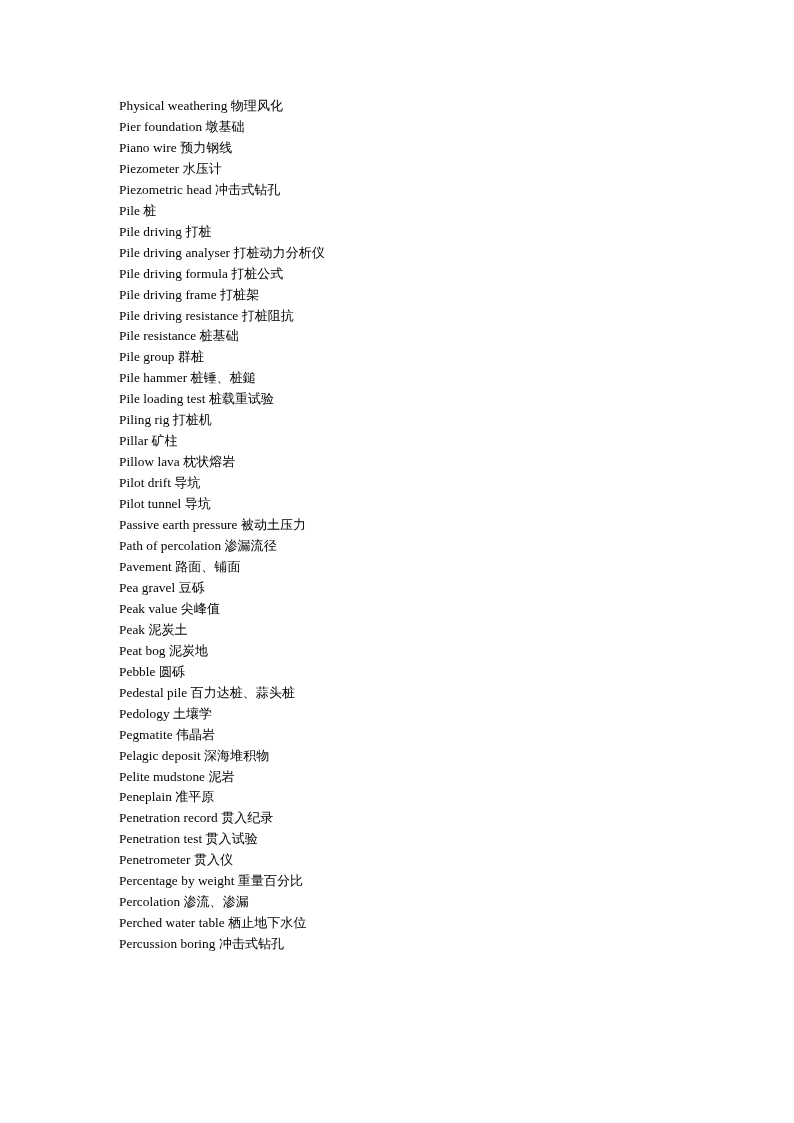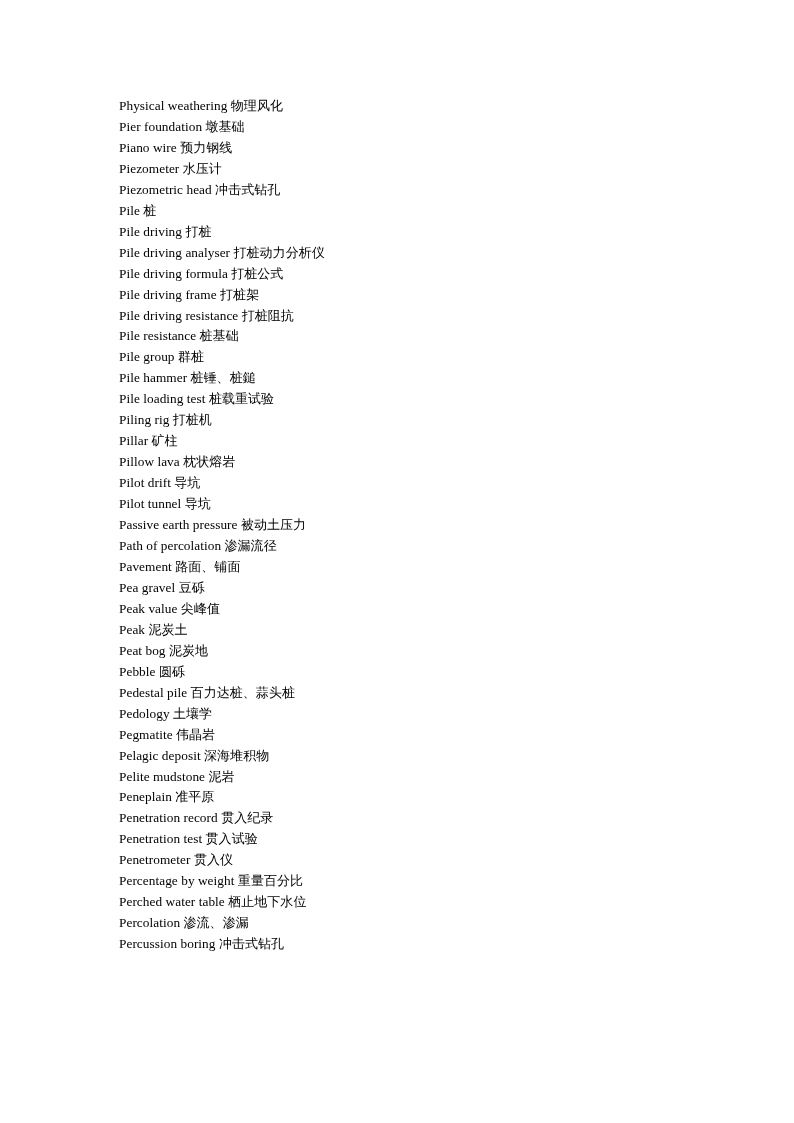--- a/index.html
+++ b/index.html
@@ -84,18 +84,18 @@
         <li class="glossary-entry"><span class="term-en">Pedestal pile</span> <span class="term-zh">百力达桩、蒜头桩</span></li>
         <li class="glossary-entry"><span class="term-en">Pedology</span> <span class="term-zh">土壤学</span></li>
         <li class="glossary-entry"><span class="term-en">Pegmatite</span> <span class="term-zh">伟晶岩</span></li>
         <li class="glossary-entry"><span class="term-en">Pelagic deposit</span> <span class="term-zh">深海堆积物</span></li>
         <li class="glossary-entry"><span class="term-en">Pelite mudstone</span> <span class="term-zh">泥岩</span></li>
         <li class="glossary-entry"><span class="term-en">Peneplain</span> <span class="term-zh">准平原</span></li>
         <li class="glossary-entry"><span class="term-en">Penetration record</span> <span class="term-zh">贯入纪录</span></li>
         <li class="glossary-entry"><span class="term-en">Penetration test</span> <span class="term-zh">贯入试验</span></li>
         <li class="glossary-entry"><span class="term-en">Penetrometer</span> <span class="term-zh">贯入仪</span></li>
         <li class="glossary-entry"><span class="term-en">Percentage by weight</span> <span class="term-zh">重量百分比</span></li>
+        <li class="glossary-entry"><span class="term-en">Percolation</span> <span class="term-zh">渗流、渗漏</span></li>
         <li class="glossary-entry"><span class="term-en">Perched water table</span> <span class="term-zh">栖止地下水位</span></li>
-        <li class="glossary-entry"><span class="term-en">Percolation</span> <span class="term-zh">渗流、渗漏</span></li>
         <li class="glossary-entry"><span class="term-en">Percussion boring</span> <span class="term-zh">冲击式钻孔</span></li>
       </ul>
   </div>
 </div>
 
 </body></html>

